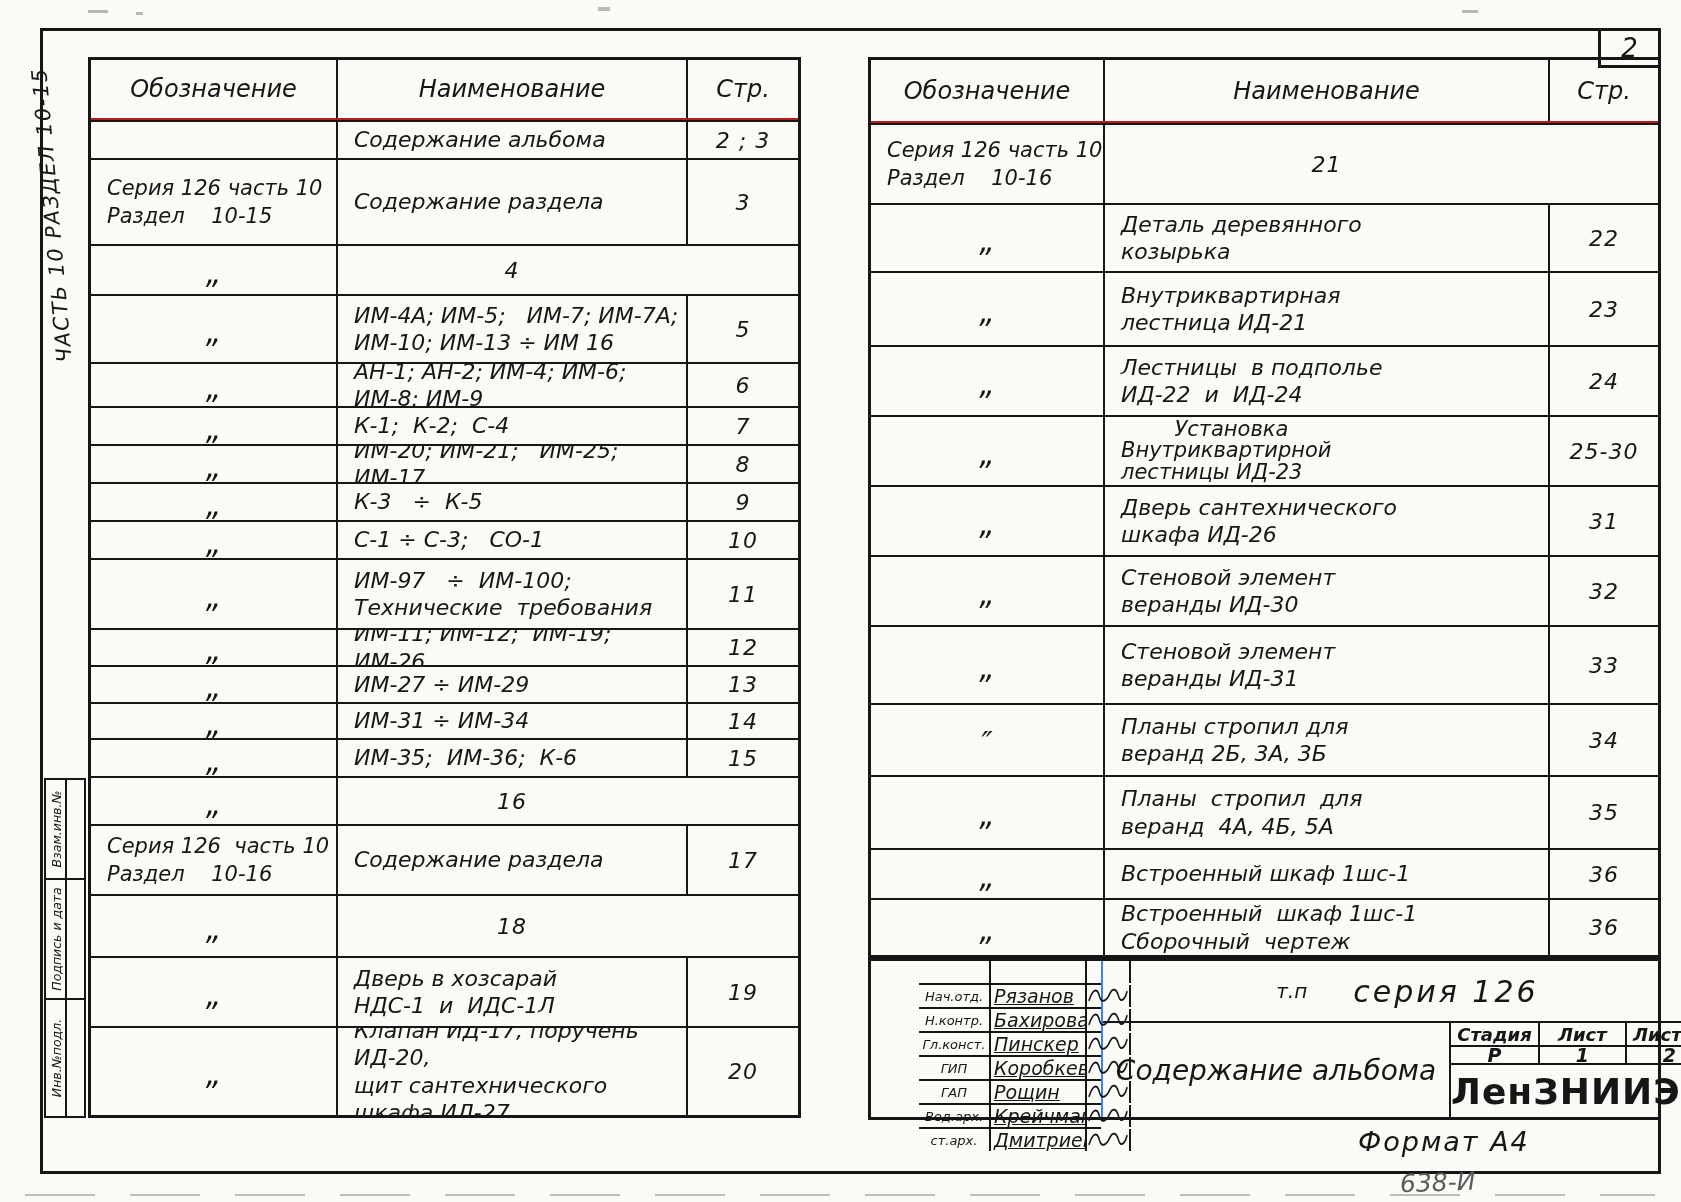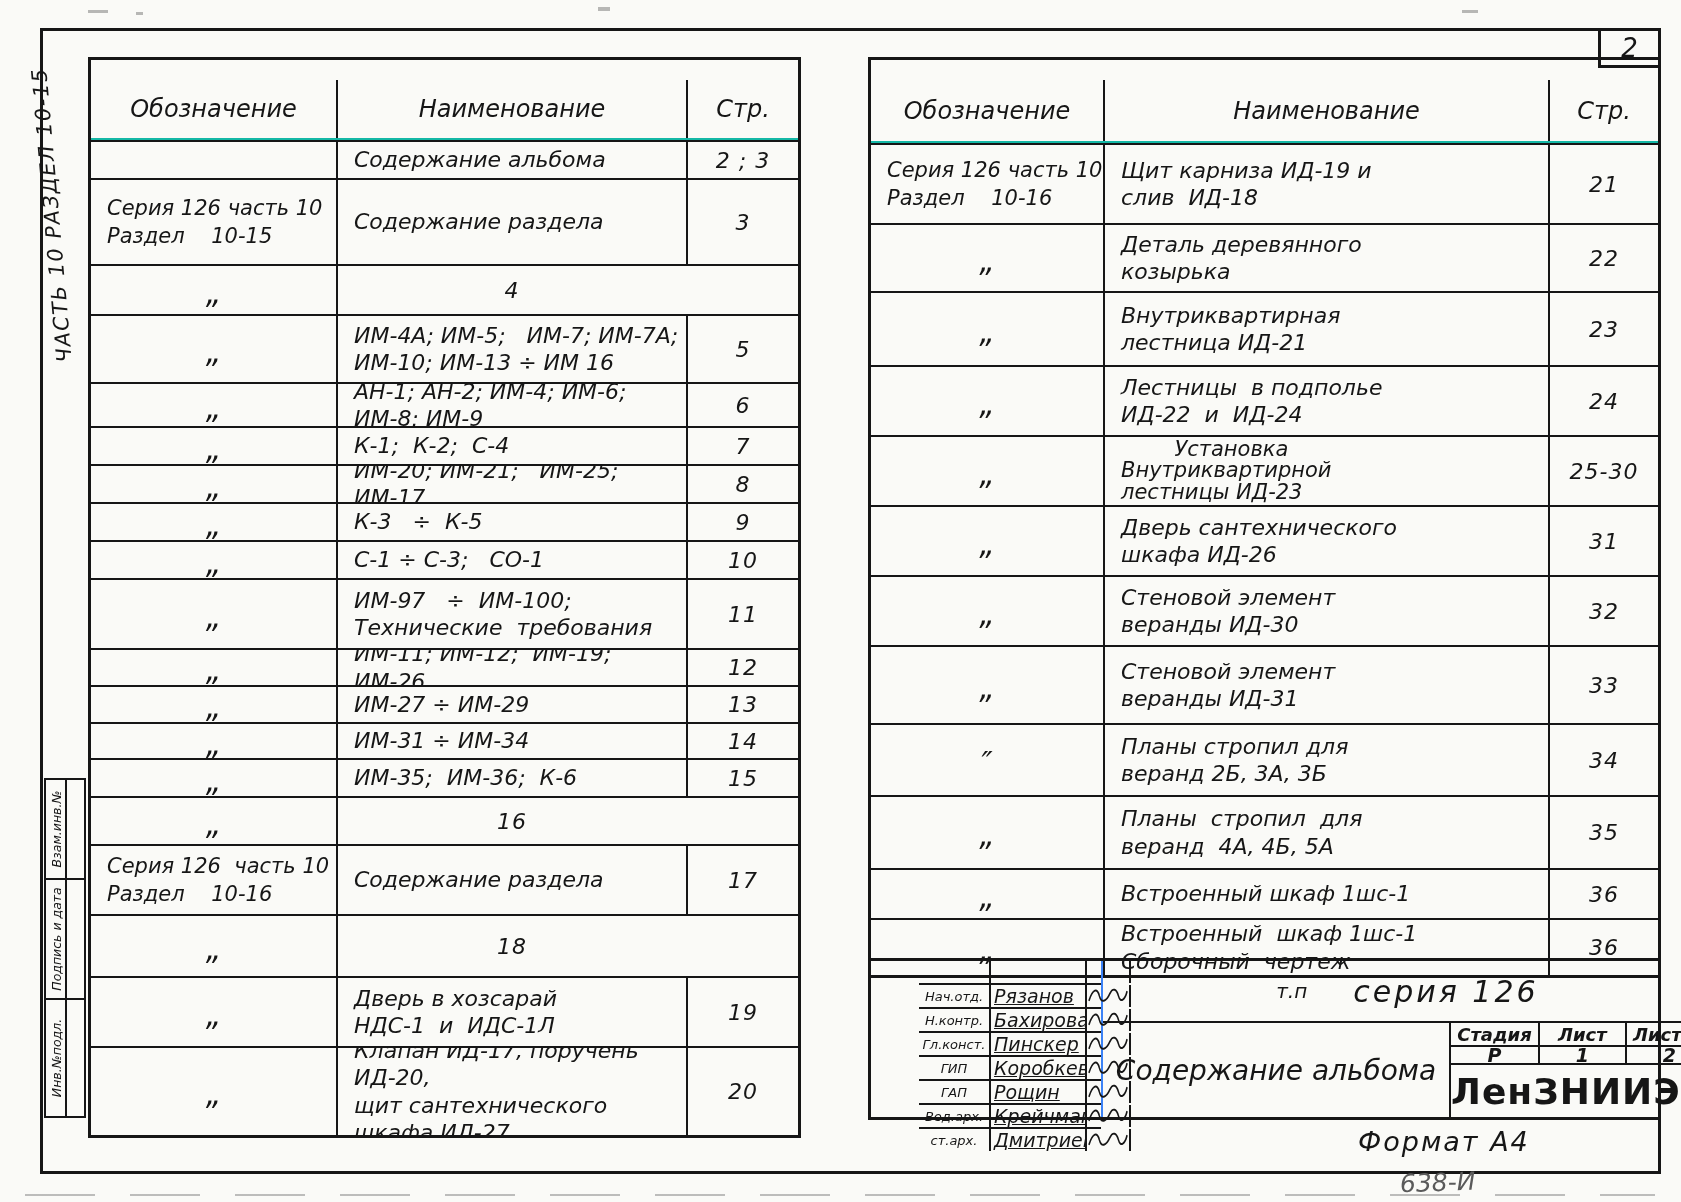--- a/index.html
+++ b/index.html
@@ -19,21 +19,21 @@
   .ms-row{display:flex;box-sizing:border-box;}
   .ms-row + .ms-row{border-top:2px solid #161616;}
   .ms-label{width:19px;border-right:2px solid #161616;position:relative;overflow:hidden;}
   .ms-label span{position:absolute;left:50%;top:50%;transform:translate(-50%,-50%) rotate(-90deg);
          white-space:nowrap;font-size:12.5px;}
   .ms-empty{flex:1;}
   
   .toc-table{position:absolute;border:3px solid #161616;box-sizing:border-box;}
   .trow{display:grid;box-sizing:border-box;}
   .trow + .trow{border-top:2px solid #161616;}
-  .thead{border-bottom:2px solid #14b8a6;margin-top:20px;}
+  .thead{border-bottom:2px solid #b91c1c;}
   .cell{box-sizing:border-box;display:flex;align-items:center;justify-content:center;
         border-left:2px solid #161616;overflow:hidden;}
   .cell:nth-child(1){border-left:none;}
   .chead{font-size:24px;}
   .cdes{font-size:21px;}
   .destext{justify-content:flex-start;text-align:left;padding-left:16px;white-space:pre-wrap;line-height:1.35;}
   .ditto{font-size:30px;padding-top:4px;}
   .cname{justify-content:flex-start;text-align:left;padding-left:16px;white-space:pre-wrap;
          font-size:22px;line-height:1.25;}
   .tight{line-height:1.03;font-size:21px;}
@@ -216,22 +216,20 @@
     </div>
   <div id="right-table" class="toc-table" style="left: 868px; top: 57px; width: 793px;">
       <div class="trow thead" style="grid-template-columns: 232px 445px 110px; height: 63px;">
         <div class="cell chead">Обозначение</div>
         <div class="cell chead">Наименование</div>
         <div class="cell chead">Стр.</div>
       </div>
       <div class="trow" style="grid-template-columns: 232px 445px 110px; height: 80px;">
         <div class="cell cdes destext">Серия 126 часть 10
 Раздел    10-16</div>
-        <div class="cell cname">Щит карниза ИД-19 и
-слив  ИД-18</div>
         <div class="cell cpage">21</div>
       </div>
       <div class="trow" style="grid-template-columns: 232px 445px 110px; height: 68px;">
         <div class="cell cdes ditto">„</div>
         <div class="cell cname">Деталь деревянного
 козырька</div>
         <div class="cell cpage">22</div>
       </div>
       <div class="trow" style="grid-template-columns: 232px 445px 110px; height: 74px;">
         <div class="cell cdes ditto">„</div>

